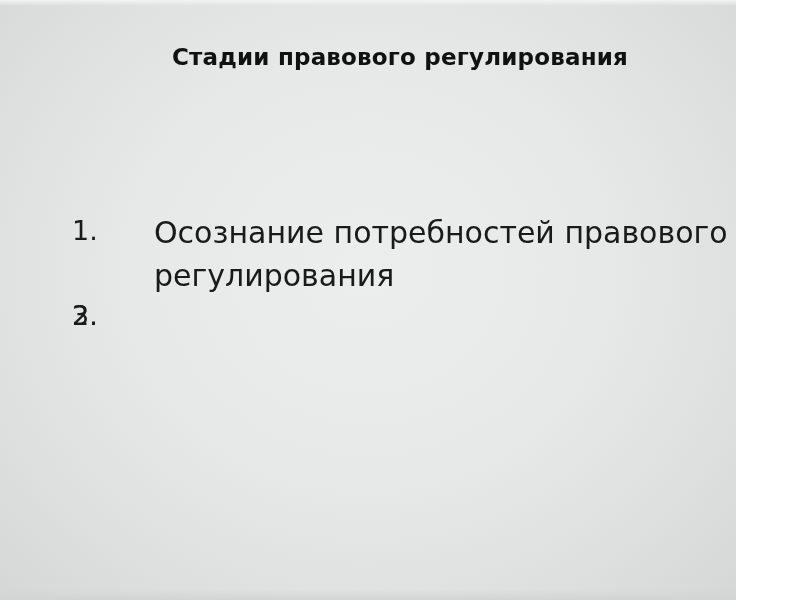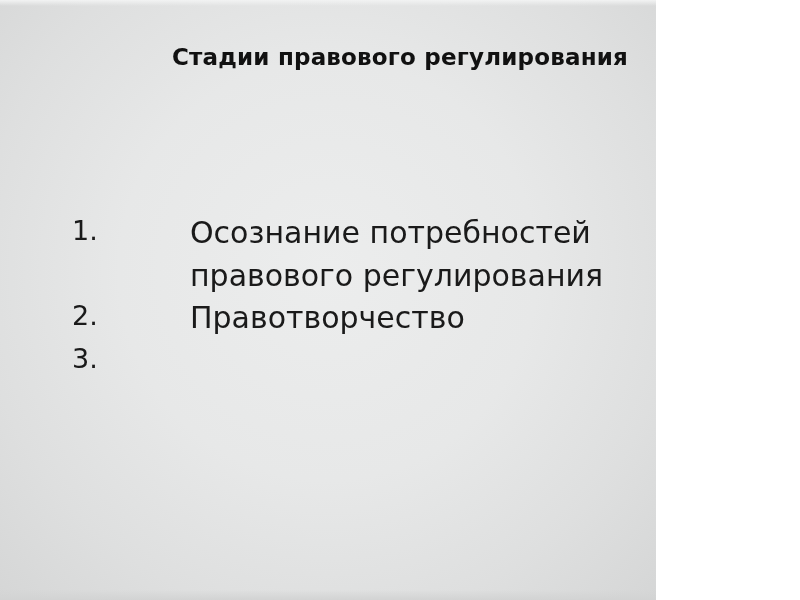--- a/index.html
+++ b/index.html
@@ -9,21 +9,21 @@
   body {
     width: 800px;
     height: 600px;
     background: #ffffff;
     font-family: "DejaVu Sans", sans-serif;
     overflow: hidden;
   }
 
   .slide {
     position: relative;
-    width: 656px;
+    width: 736px;
     height: 600px;
     box-sizing: border-box;
     background:
       radial-gradient(ellipse at 50% 45%, #eceded 0%, #e7e8e8 45%, #dedfdf 75%, #d5d6d6 100%);
   }
 
   
   .slide::before {
     content: "";
     position: absolute;
@@ -81,41 +81,39 @@
     left: 0;
     top: 0;
     width: 62px;
     text-align: left;
     font-size: 27px;
     color: #1a1a1a;
   }
 
   ol.list > li .item-text {
     display: block;
-    margin-left: 36px;
   }
 </style>
 </head>
 <body>
 
 <div class="slide">
 
   <div class="title">Стадии правового регулирования</div>
 
   <div class="content">
     <ol class="list">
 
       <li>
         <span class="marker">1.</span>
         <span class="item-text">Осознание потребностей правового регулирования</span>
       </li>
 
       <li>
         <span class="marker">2.</span>
-        <span class="item-text">Правотворчество</span>
       </li>
 
       <li>
         <span class="marker">3.</span>
       </li>
 
     </ol>
   </div>
 
 </div>

